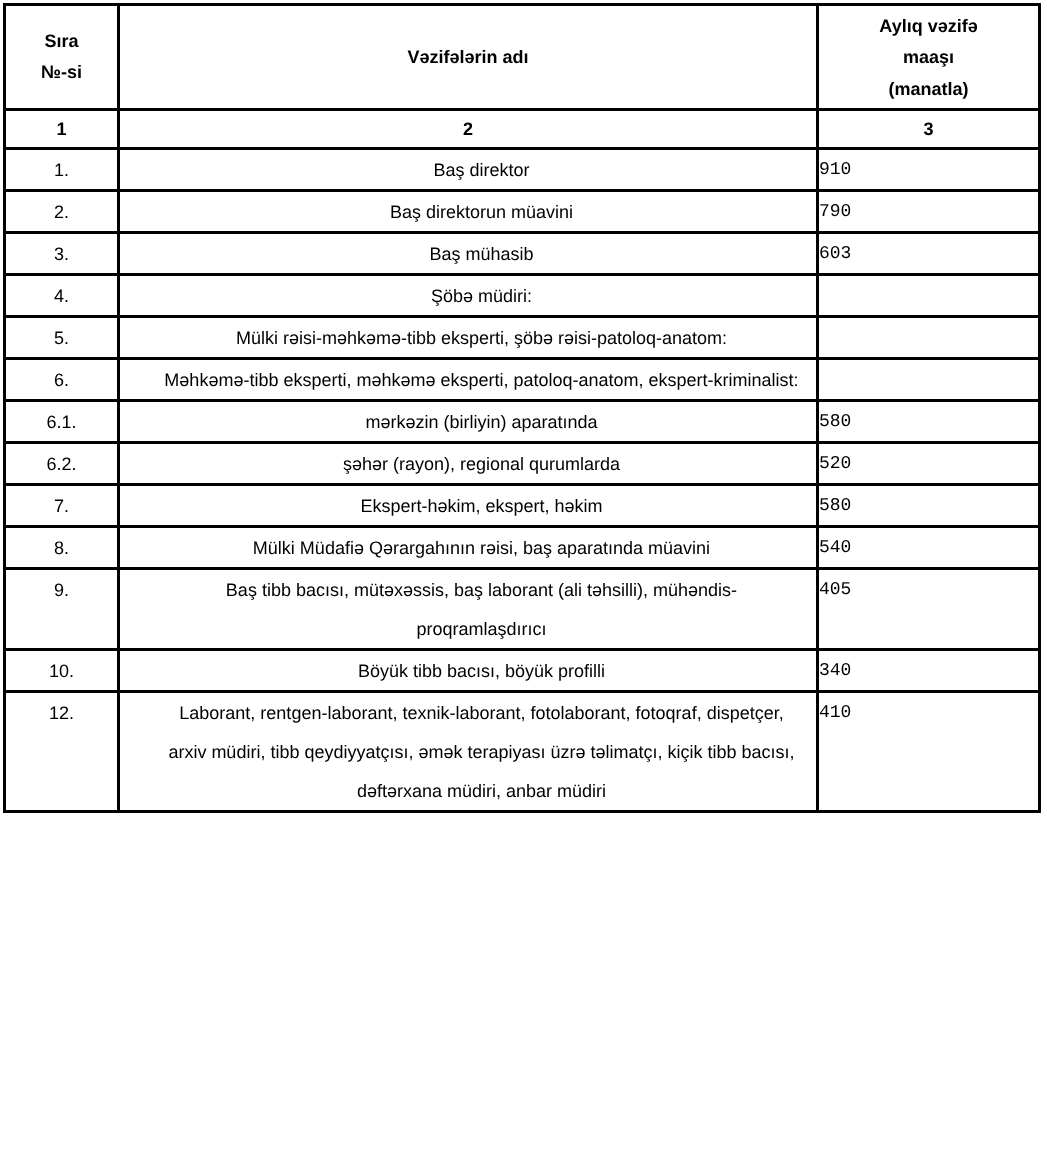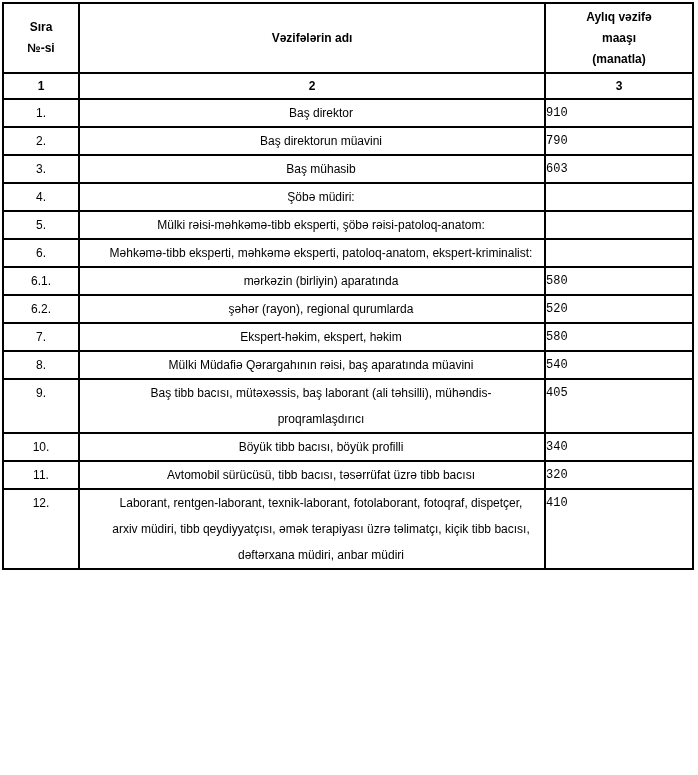--- a/index.html
+++ b/index.html
@@ -142,24 +142,19 @@
         <td class="cell-no">9.</td>
         <td class="cell-name">Baş tibb bacısı, mütəxəssis, baş laborant (ali təhsilli), mühəndis-proqramlaşdırıcı</td>
         <td class="cell-salary">405</td>
       </tr>
       <tr>
         <td class="cell-no">10.</td>
         <td class="cell-name">Böyük tibb bacısı, böyük profilli</td>
         <td class="cell-salary">340</td>
       </tr>
       <tr>
-        <td class="cell-no">11.</td>
-        <td class="cell-name">Avtomobil sürücüsü, tibb bacısı, təsərrüfat üzrə tibb bacısı</td>
-        <td class="cell-salary">320</td>
-      </tr>
-      <tr>
         <td class="cell-no">12.</td>
         <td class="cell-name">Laborant, rentgen-laborant, texnik-laborant, fotolaborant, fotoqraf, dispetçer, arxiv müdiri, tibb qeydiyyatçısı, əmək terapiyası üzrə təlimatçı, kiçik tibb bacısı, dəftərxana müdiri, anbar müdiri</td>
         <td class="cell-salary">410</td>
       </tr>
     </tbody>
   </table>
 </div>
 
 </body></html>

